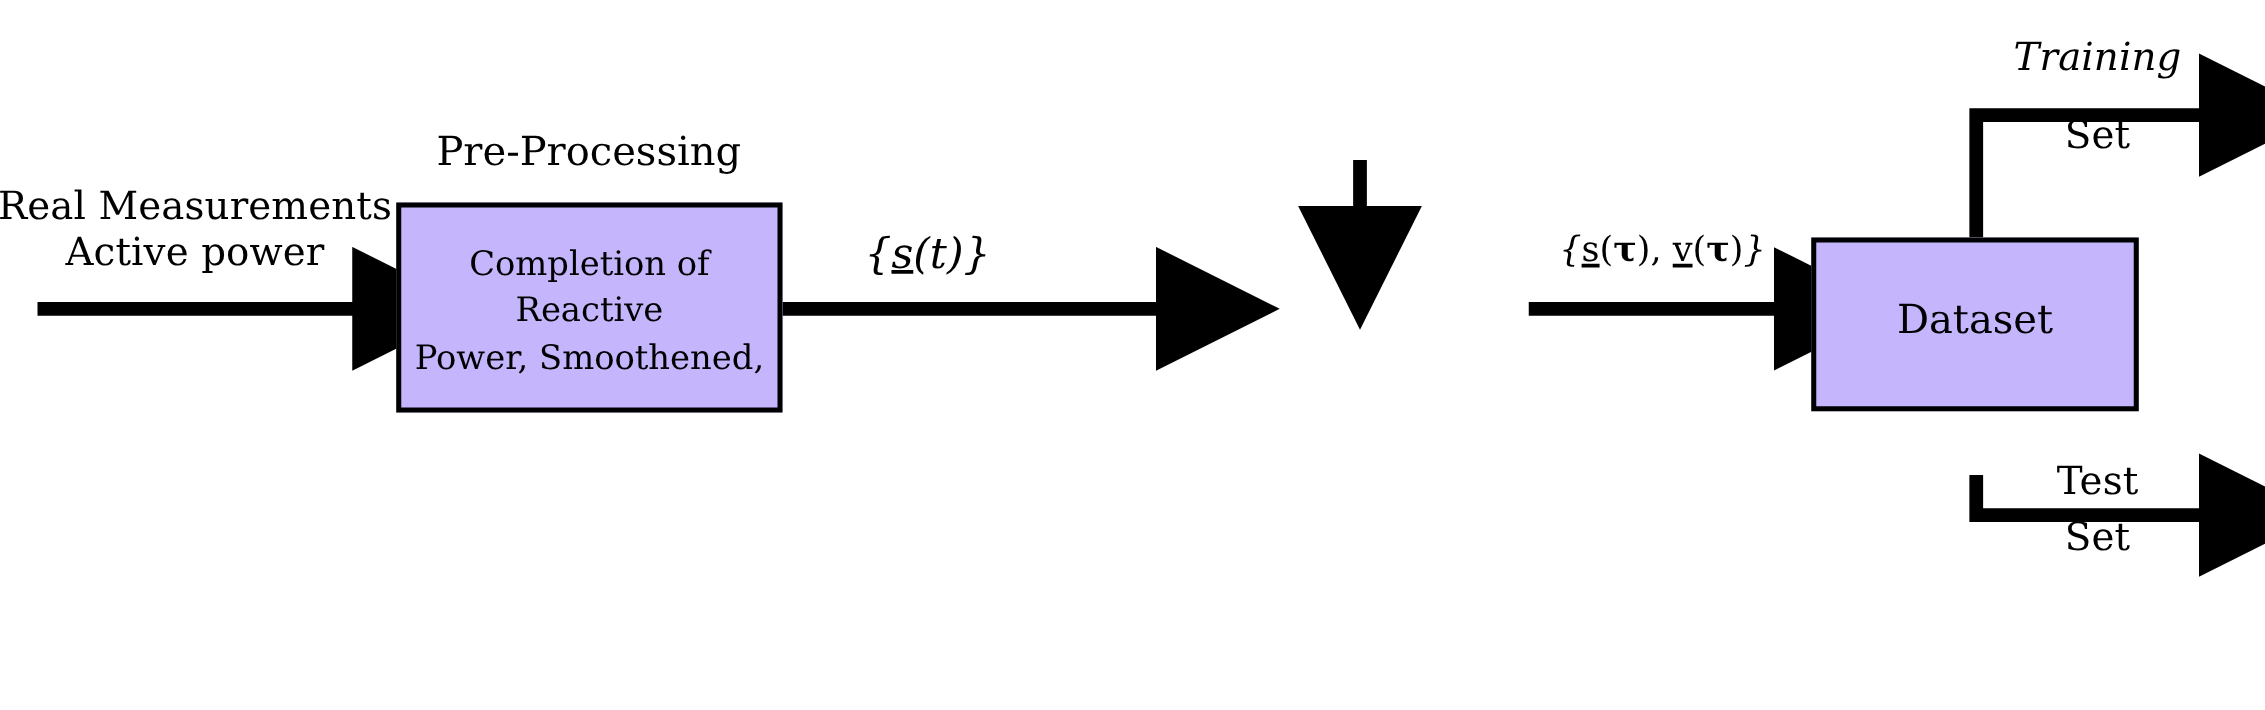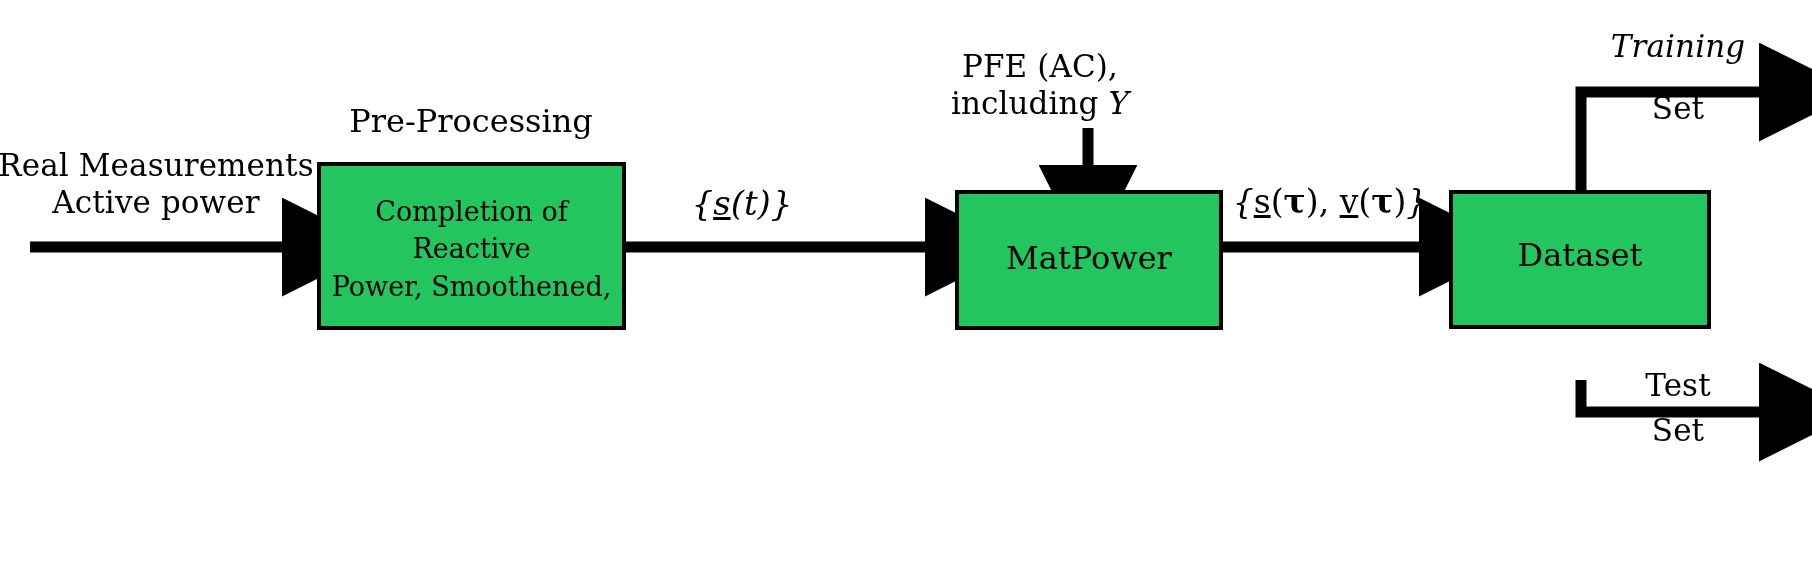--- a/index.html
+++ b/index.html
@@ -43,21 +43,21 @@
   }
   .boxbody {
     font-size: 27px;
     line-height: 1.38;
   }
   .signal {
     font-size: 34px;
     font-style: italic;
   }
   .signal2 {
-    font-size: 33px;
+    font-size: 28px;
     font-style: italic;
   }
   .uline {
     text-decoration: underline;
     text-decoration-thickness: 2.5px;
     text-underline-offset: 2px;
   }
   .upr {
     font-style: normal;
   }
@@ -66,21 +66,21 @@
     font-weight: 700;
     font-family: "DejaVu Serif", "Liberation Serif", serif;
   }
   .ital {
     font-style: italic;
   }
   .boxrect {
     position: absolute;
     border: 4px solid #000;
     box-sizing: border-box;
-    background: #22c55e;
+    background: #c4b5fd;
   }
   .boxinner {
     position: absolute;
     left: 0;
     right: 0;
     text-align: center;
   }
 </style>
 </head>
 <body>
@@ -133,33 +133,21 @@
     <div class="boxinner boxbody" style="top:27px;">
       <div>Completion of Reactive</div>
       <div>Power, Smoothened,</div>
     </div>
   </div>
 
   <div class="txt signal ctr" style="left:742px; top:183px;text-align:center;">
     <span>{</span><span class="uline">s</span><span>(t)</span><span>}</span>
   </div>
 
-  <div class="txt blocklabel ctr" style="left:1040px; top:48px;">
-    <div>PFE (AC),</div>
-    <div>
-      <span>including</span>
-      <span class="ital">Y</span>
-    </div>
-  </div>
 
-  <div class="boxrect" style="left:955px; top:190px; width:268px; height:140px;">
-    <div class="boxinner boxtitle" style="top:45px;">
-      <div>MatPower</div>
-    </div>
-  </div>
 
   <div class="txt signal2 ctr" style="left:1330px; top:183px;">
     <span>{</span><span class="uline upr">s</span><span class="upr">(</span><span class="tau">τ</span><span class="upr">)</span><span class="upr">,</span>&nbsp;<span class="uline upr">v</span><span class="upr">(</span><span class="tau">τ</span><span class="upr">)</span><span>}</span>
   </div>
 
   <div class="boxrect" style="left:1449px; top:190px; width:262px; height:139px;">
     <div class="boxinner boxtitle" style="top:42px;">
       <div>Dataset</div>
     </div>
   </div>

